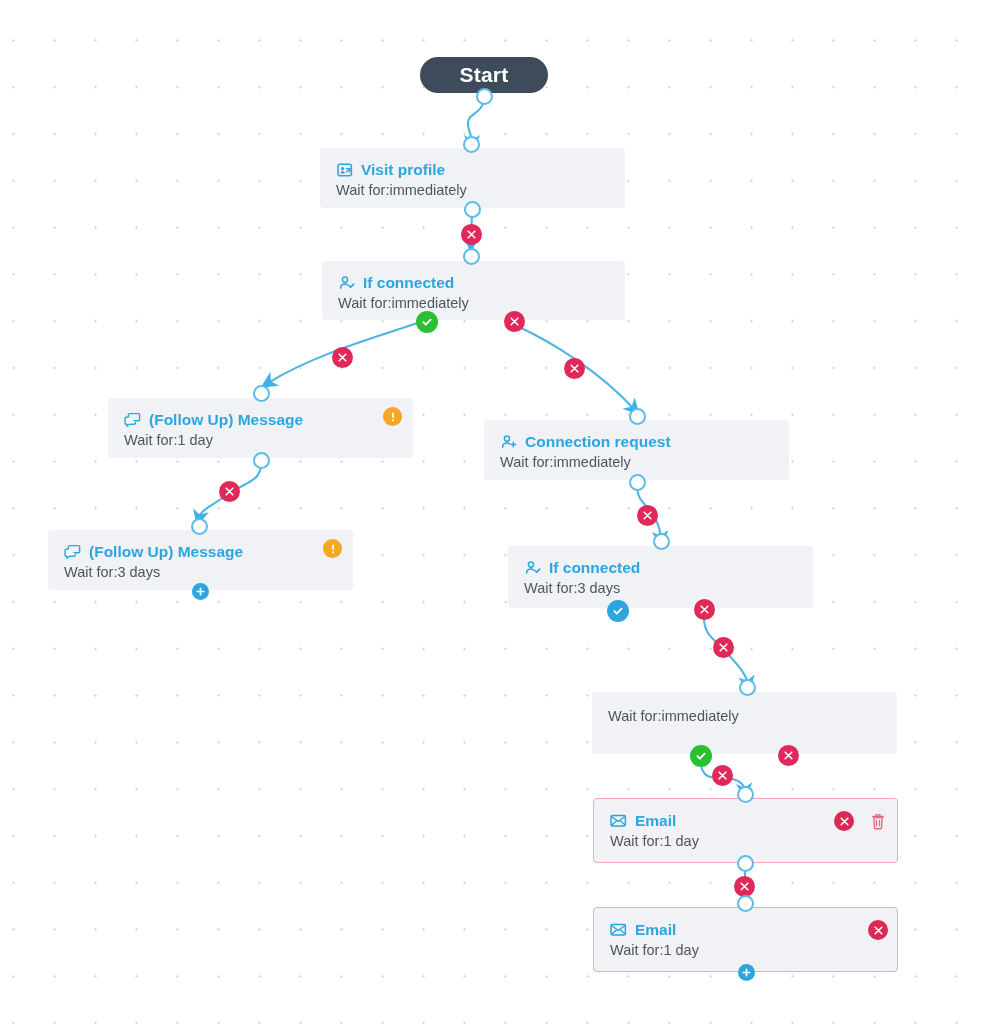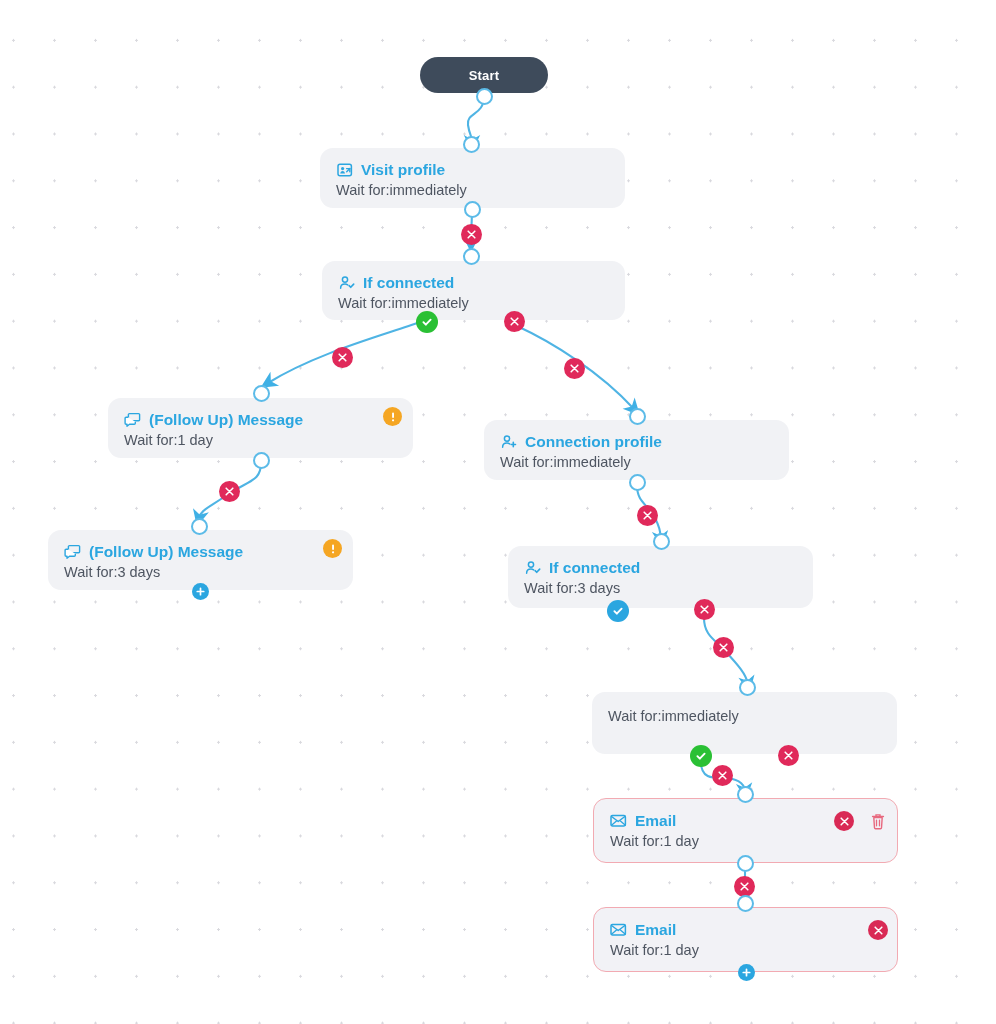--- a/index.html
+++ b/index.html
@@ -16,21 +16,21 @@
     background-image:radial-gradient(circle, #d9d9de 1.1px, rgba(255,255,255,0) 1.2px);
     background-size:41px 46.8px;
     background-position:34px 17px;
   }
   #edges{position:absolute;left:0;top:0;width:996px;height:1024px;pointer-events:none;}
 
   
   .node{
     position:absolute;
     background:#f1f2f5;
-    border-radius:13px;
+    border-radius:4px;
     box-sizing:border-box;
     padding:13px 16px 12px 16px;
   }
   .node.danger{
     background:#f2f2f6;
     border:1px solid #f2aab2;
   }
   .node .title{
     display:flex;align-items:center;gap:8px;
     color:#2ba6e0;
@@ -49,21 +49,21 @@
   .node .ic{display:inline-flex;width:17px;height:17px;align-items:center;justify-content:center;flex:0 0 auto;}
   .node .ic svg{display:block;}
 
   
   .start-node{
     position:absolute;
     background:#3e4b5b;
     color:#ffffff;
     border-radius:19px;
     display:flex;align-items:center;justify-content:center;
-    font-size:13px;font-weight:bold;
+    font-size:21px;font-weight:bold;
     letter-spacing:.2px;
   }
 
   
   .badge{
     position:absolute;
     border-radius:50%;
     display:flex;align-items:center;justify-content:center;
     box-sizing:border-box;
   }
@@ -235,21 +235,21 @@
 
   <div class="node" style="left:484px;top:420px;width:305px;height:60px;">
     <div class="title">
       <span class="ic">
         <svg width="16" height="16" viewBox="0 0 16 16">
           <circle cx="6" cy="4.6" r="2.6" fill="none" stroke="#2ba6e0" stroke-width="1.5"></circle>
           <path d="M1.6 13.3c0-2.6 2-4.2 4.4-4.2 1 0 1.9.3 2.6.8" fill="none" stroke="#2ba6e0" stroke-width="1.5" stroke-linecap="round"></path>
           <path d="M12.3 8.3v4.4M10.1 10.5h4.4" fill="none" stroke="#2ba6e0" stroke-width="1.6" stroke-linecap="round"></path>
         </svg>
       </span>
-      <span>Connection profile</span>
+      <span>Connection request</span>
     </div>
     <div class="sub">Wait for:immediately</div>
   </div>
   <div class="port" style="left:629px;top:408px;"></div>
   <div class="port" style="left:629px;top:474px;"></div>
   <div class="badge b-x" style="left:637px;top:505px;">
     <svg width="9" height="9" viewBox="0 0 10 10">
         <path d="M1.3 1.3L8.7 8.7M8.7 1.3L1.3 8.7" stroke="#fff" stroke-width="1.7" stroke-linecap="round"></path>
       </svg>
   </div>

